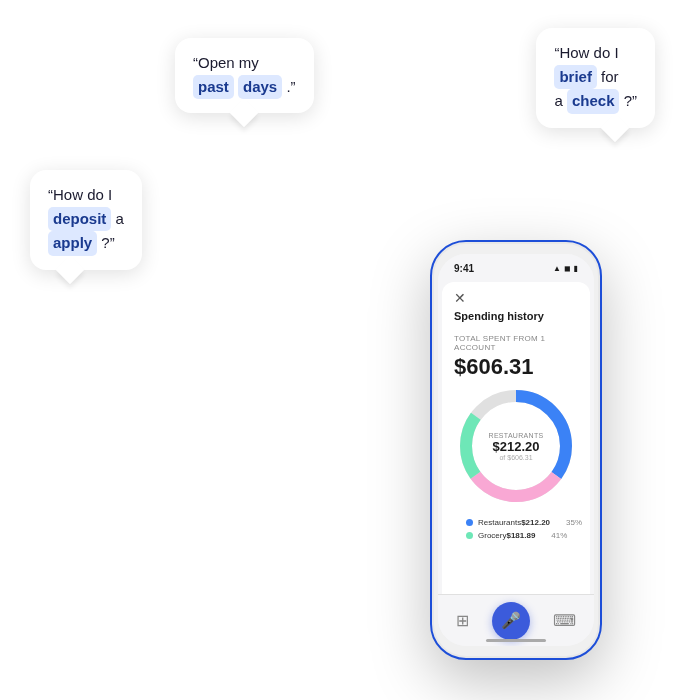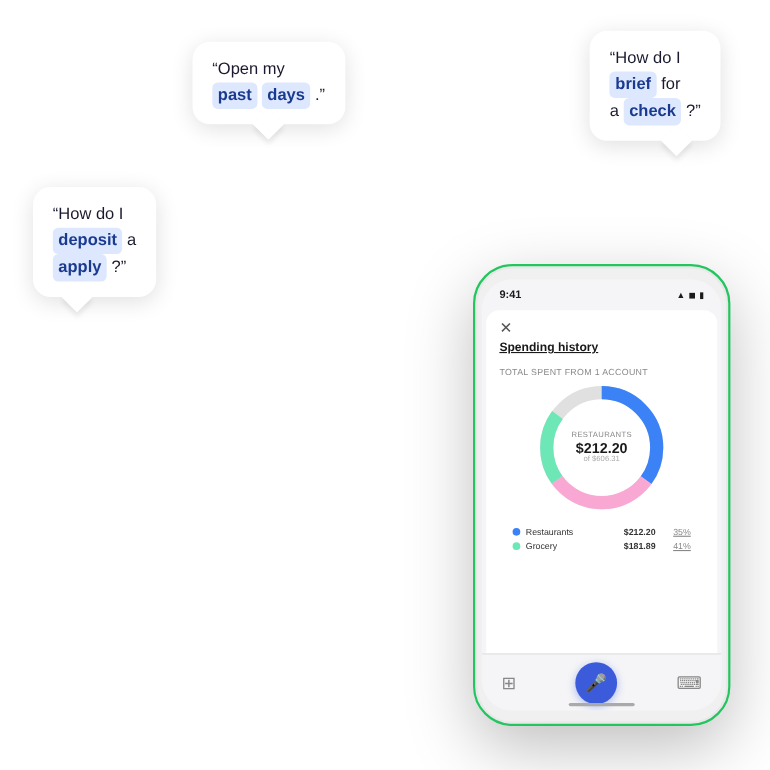--- a/index.html
+++ b/index.html
@@ -83,25 +83,25 @@
     
     .phone-wrapper {
       position: absolute;
       bottom: 40px;
       right: 60px;
       width: 210px;
       height: 420px;
     }
 
     .phone-outer {
-      width: 234px;
+      width: 172px;
       height: 420px;
       background: #f0f0f0;
       border-radius: 36px;
-      border: 2px solid #22c55e;
+      border: 2px solid #1d4ed8;
       box-shadow: 0 20px 60px rgba(0,0,0,0.25), inset 0 0 0 2px #e8e8e8;
       position: relative;
       overflow: hidden;
     }
 
     .phone-screen {
       position: absolute;
       top: 12px;
       left: 6px;
       right: 6px;
@@ -164,21 +164,20 @@
 
     .spending-section {
       padding: 0 12px;
     }
 
     .spending-title {
       font-size: 11px;
       font-weight: 700;
       color: #1a1a1a;
       margin-bottom: 2px;
-      text-decoration: underline;
     }
 
     .spending-subtitle {
       font-size: 8px;
       color: #888;
       text-transform: uppercase;
       letter-spacing: 0.3px;
       margin-bottom: 2px;
       margin-top: 12px;
     }
@@ -265,21 +264,20 @@
 
     .legend-amount {
       color: #333;
       font-weight: 600;
     }
 
     .legend-pct {
       color: #888;
       width: 24px;
       text-align: right;
-      text-decoration: underline;
     }
 
     
     .phone-bottom {
       position: absolute;
       bottom: 0;
       left: 0;
       right: 0;
       height: 52px;
       background: #f5f5f7;
@@ -365,20 +363,21 @@
       </div>
 
       <div class="phone-content">
 
         <div class="close-btn">✕</div>
 
 
         <div class="spending-section">
           <div class="spending-title">Spending history</div>
           <div class="spending-subtitle">TOTAL SPENT FROM 1 ACCOUNT</div>
+          <div class="spending-amount">$606.31</div>
 
           <div class="chart-container">
             <svg class="donut-svg" viewBox="0 0 120 120">
               <circle cx="60" cy="60" r="50" fill="none" stroke="#e0e0e0" stroke-width="12"></circle>
 
               <circle cx="60" cy="60" r="50" fill="none" stroke="#3b82f6" stroke-width="12" stroke-dasharray="110 314" stroke-dashoffset="0" transform="rotate(-90 60 60)"></circle>
 
               <circle cx="60" cy="60" r="50" fill="none" stroke="#f9a8d4" stroke-width="12" stroke-dasharray="94 314" stroke-dashoffset="-110" transform="rotate(-90 60 60)"></circle>
 
               <circle cx="60" cy="60" r="50" fill="none" stroke="#6ee7b7" stroke-width="12" stroke-dasharray="63 314" stroke-dashoffset="-204" transform="rotate(-90 60 60)"></circle>

